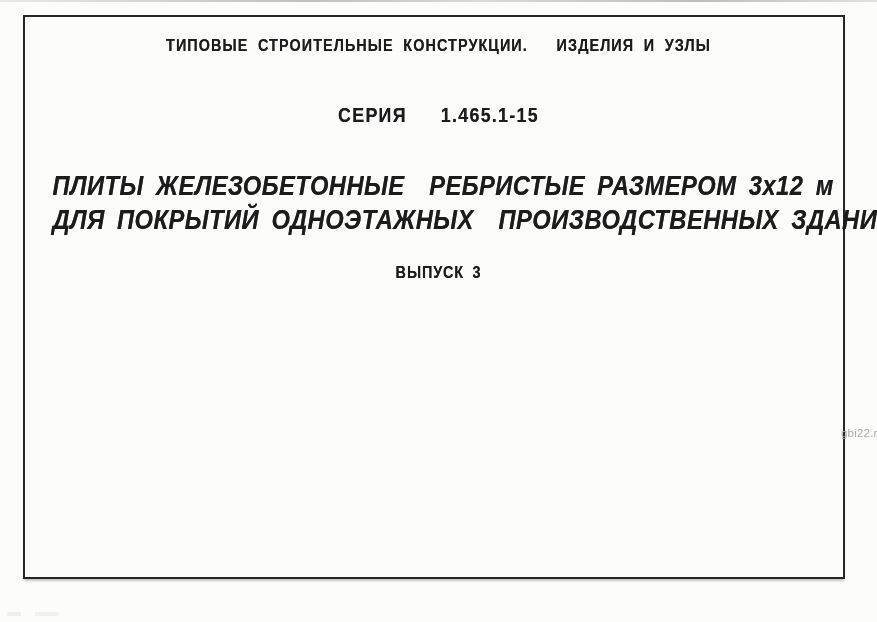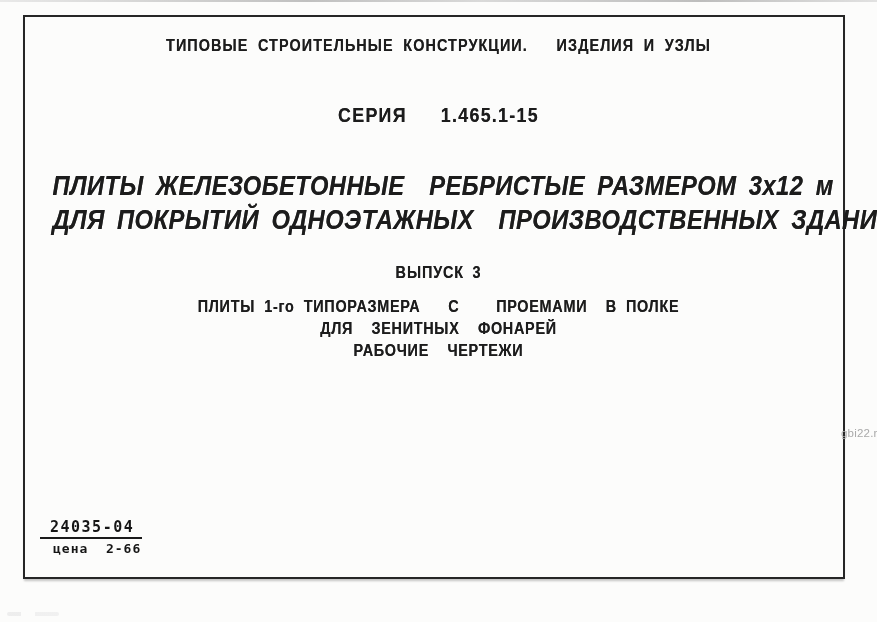--- a/index.html
+++ b/index.html
@@ -154,28 +154,19 @@
 
   <div class="line series">СЕРИЯ   1.465.1-15</div>
 
   <div class="title-block">
     <span class="title-line">ПЛИТЫ ЖЕЛЕЗОБЕТОННЫЕ  РЕБРИСТЫЕ РАЗМЕРОМ 3х12 м</span>
     <span class="title-line">ДЛЯ ПОКРЫТИЙ ОДНОЭТАЖНЫХ  ПРОИЗВОДСТВЕННЫХ ЗДАНИЙ</span>
   </div>
 
   <div class="line issue squeeze">ВЫПУСК 3</div>
 
-  <div class="subtitle-block">
-    <span class="subtitle-line">ПЛИТЫ 1-го ТИПОРАЗМЕРА   С    ПРОЕМАМИ  В ПОЛКЕ</span>
-    <span class="subtitle-line">ДЛЯ  ЗЕНИТНЫХ  ФОНАРЕЙ</span>
-    <span class="subtitle-line">РАБОЧИЕ  ЧЕРТЕЖИ</span>
-  </div>
 
-  <div class="stamp">
-    <span class="stamp-code">24035-04</span>
-    <div class="stamp-price">цена  2-66</div>
-  </div>
 
   <div class="watermark">gbi22.ru</div>
 
   <div class="scan-artifact"></div>
 
 </div>
 
 </body></html>

